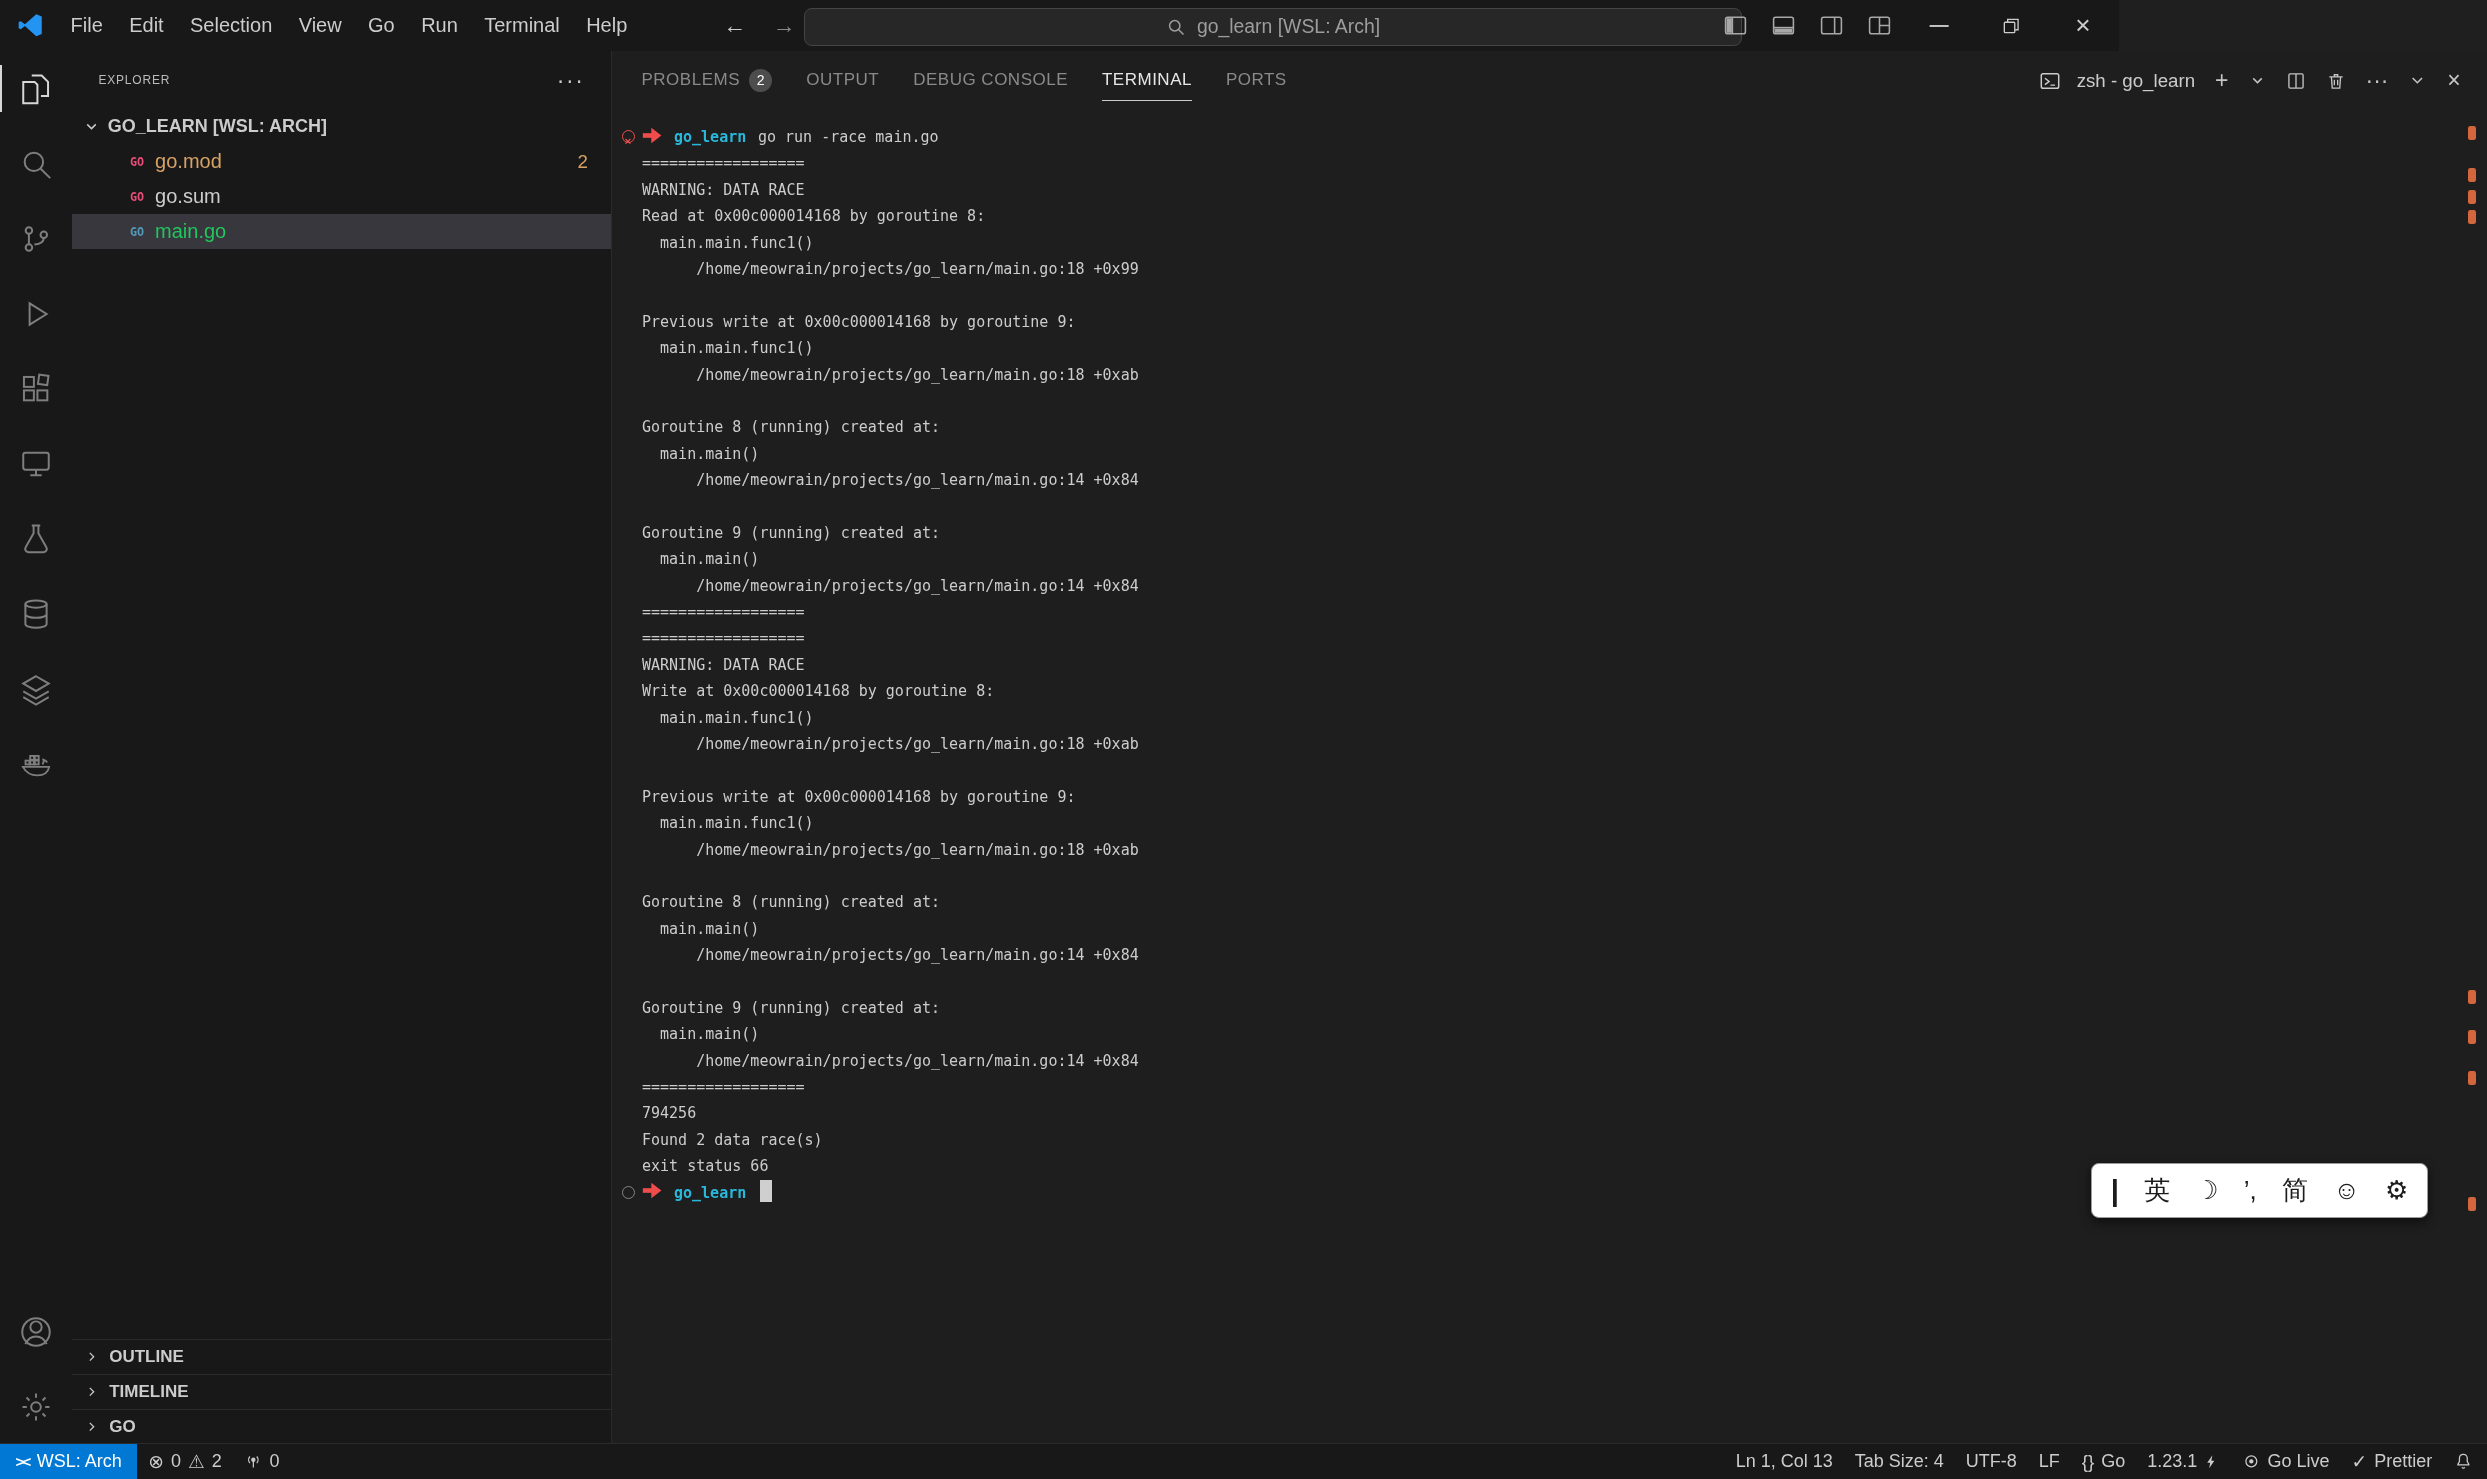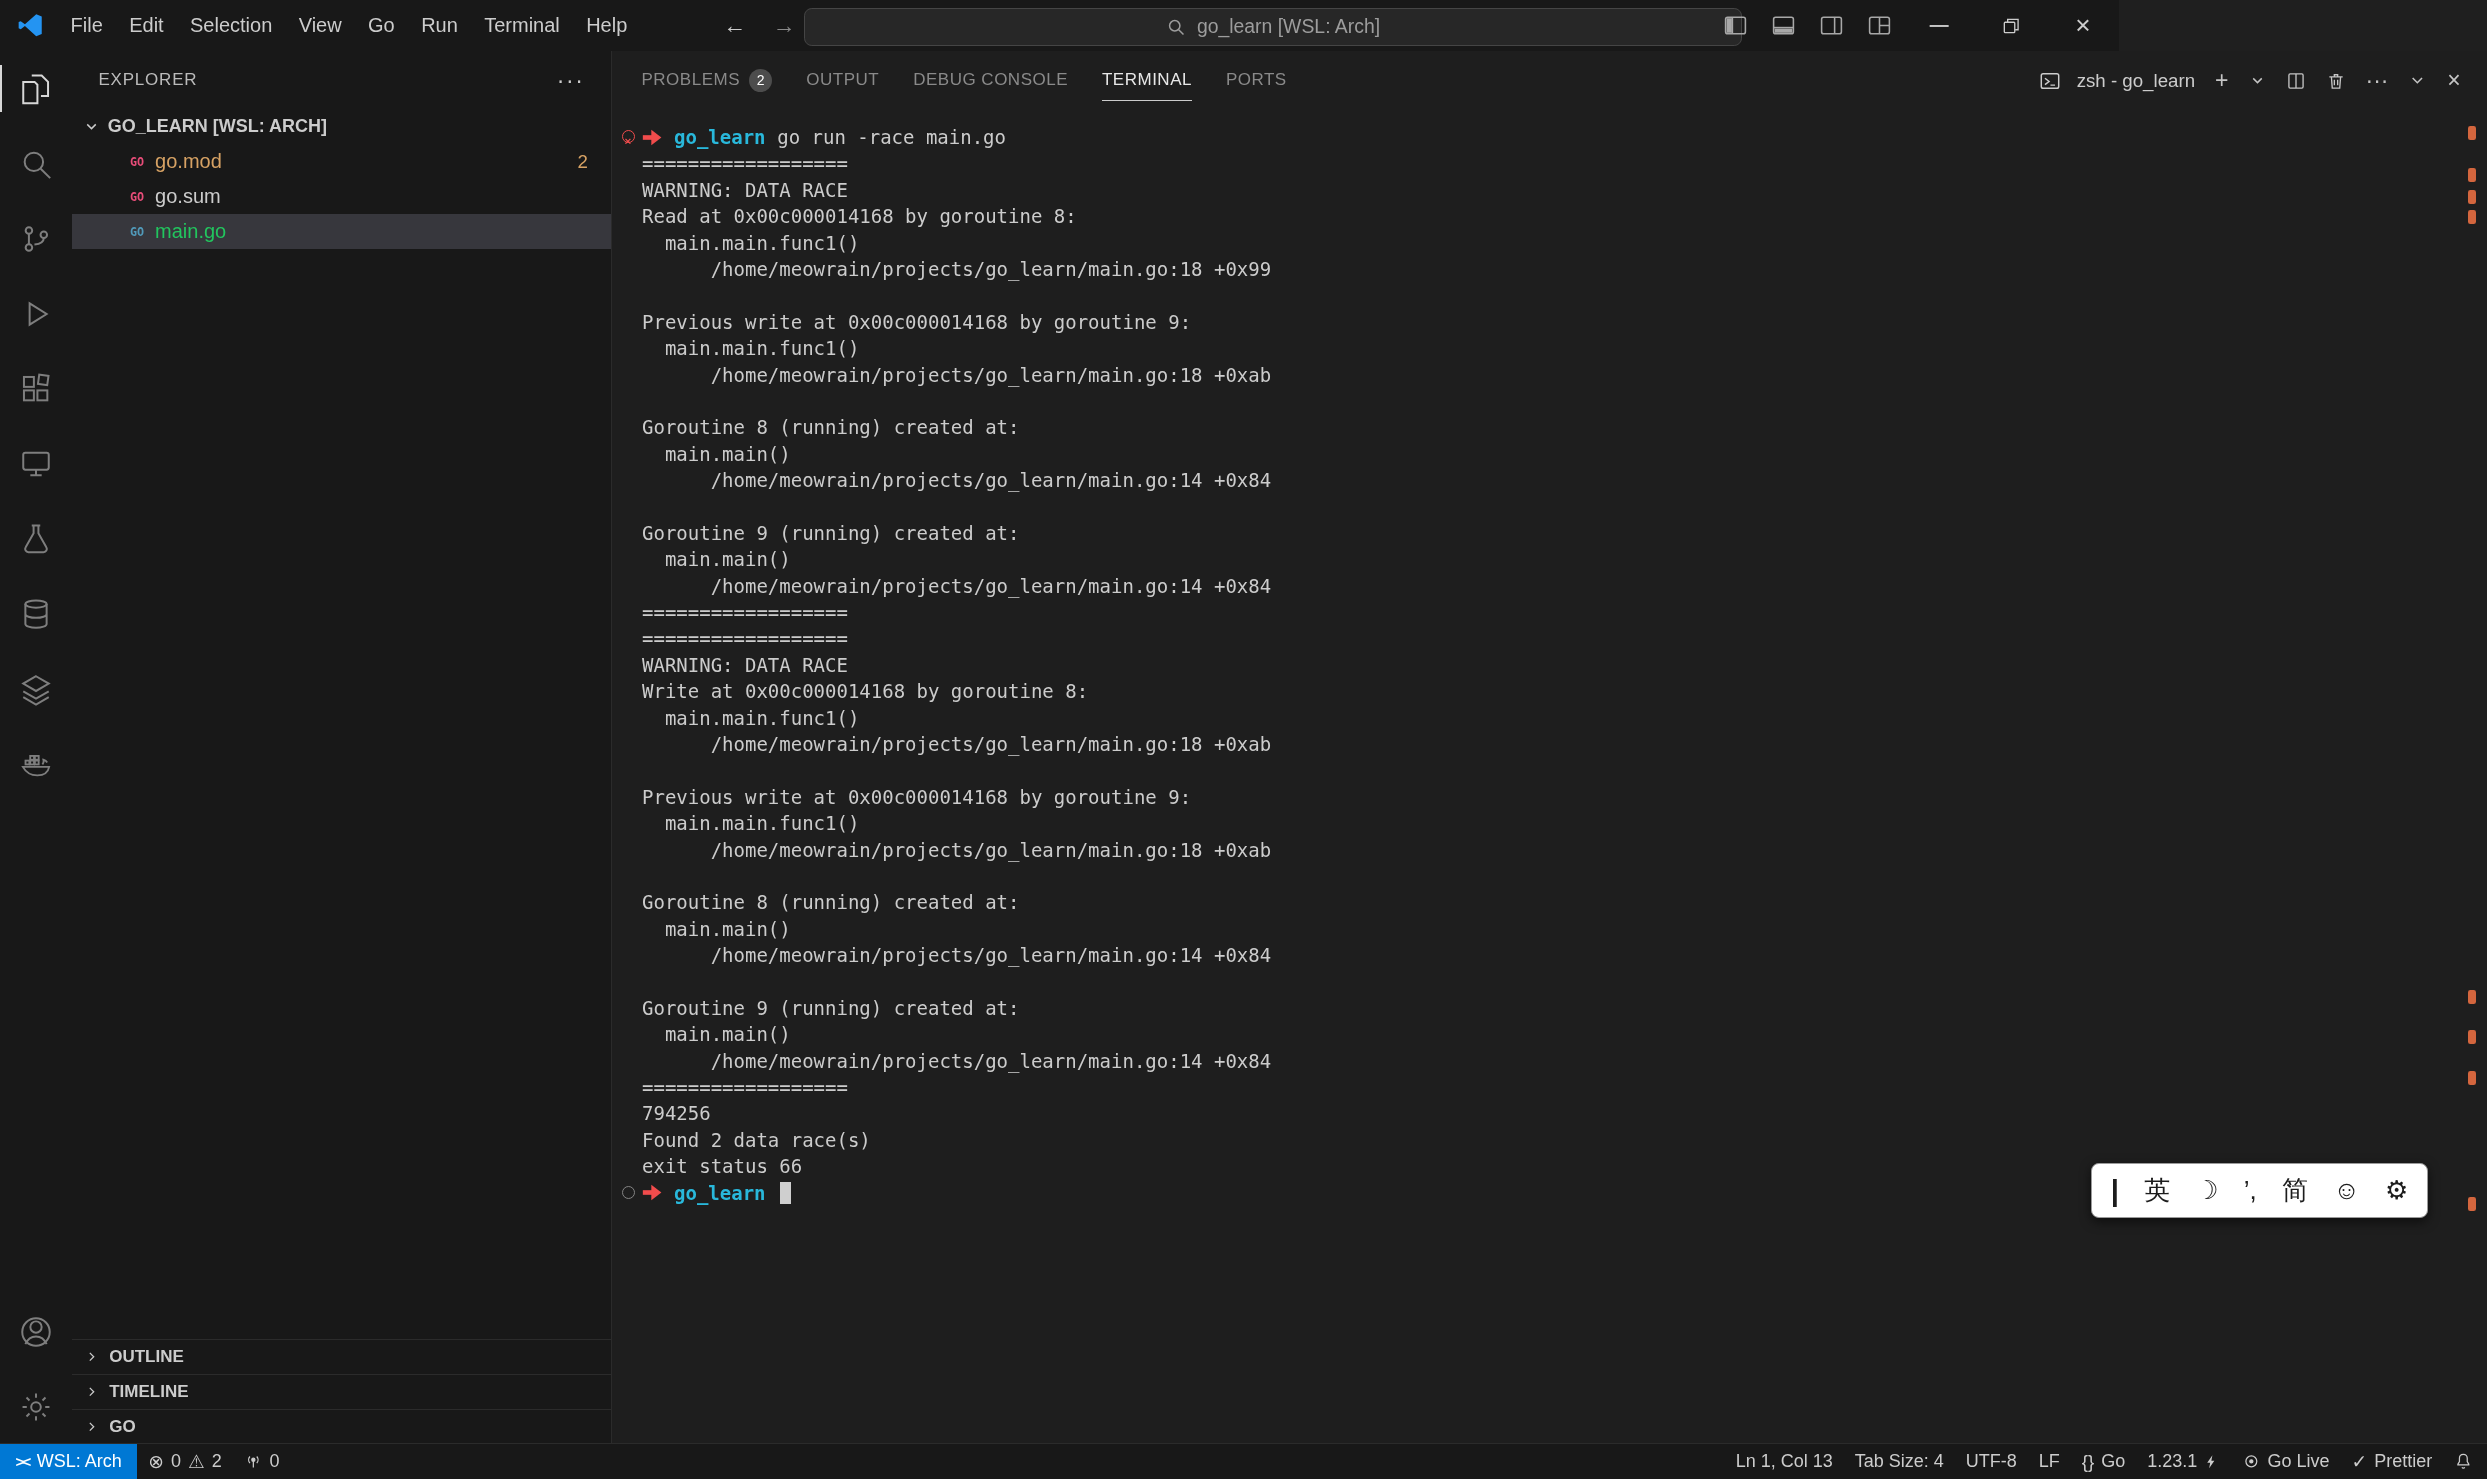--- a/index.html
+++ b/index.html
@@ -24,21 +24,21 @@
   .activitybar{position:absolute;left:0;top:51px;width:72px;bottom:35px;background:#181818;
     border-right:0.8px solid #2b2b2b;}
   .act-item{width:72px;height:75px;display:flex;align-items:center;justify-content:center;color:#7e7e7e;position:relative;}
   .act-item.active{color:#d7d7d7;}
   .act-item.active::before{content:"";position:absolute;left:0;top:14px;bottom:14px;width:2.3px;background:#d7d7d7;}
   .act-bottom{position:absolute;bottom:0;left:0;}
   
   .sidebar{position:absolute;left:72px;top:51px;width:539px;bottom:35px;background:#181818;
     border-right:0.8px solid #2b2b2b;color:#cccccc;}
   .sb-header{height:58px;display:flex;align-items:center;padding:0 26.4px;color:#bbbbbb;}
-  .sb-title{font-size:17px;letter-spacing:0.8px;}
+  .sb-title{font-size:12px;letter-spacing:0.8px;}
   .sb-more{margin-left:auto;font-size:23px;color:#cccccc;letter-spacing:1.6px;}
   .root-row{height:35px;display:flex;align-items:center;gap:7.8px;padding-left:11px;font-size:18px;font-weight:700;}
   .file-row{height:35px;display:flex;align-items:center;padding-left:58px;font-size:20px;}
   .file-row.selected{background:#37373d;}
   .file-icon{font-size:11.7px;font-weight:700;margin-right:11px;letter-spacing:0;font-family:"DejaVu Sans Mono",monospace;}
   .file-badge{margin-left:auto;padding-right:23px;font-size:18.7px;}
   .sb-bottom{position:absolute;left:0;right:0;bottom:0;}
   .sb-section{height:34px;border-top:0.8px solid #2b2b2b;display:flex;align-items:center;gap:9.3px;
     padding-left:12.4px;font-size:17px;font-weight:700;color:#cccccc;}
   
@@ -47,21 +47,21 @@
   .ptab{display:flex;align-items:center;gap:9.3px;margin-right:34px;font-size:17px;letter-spacing:0.5px;
     color:#8a8a8a;height:39px;border-bottom:1.6px solid transparent;}
   .ptab.active{color:#e7e7e7;border-bottom-color:#cccccc;}
   .ptab-badge{min-width:23px;height:23px;border-radius:11.7px;background:#4d4d4d;color:#ffffff;font-size:14px;
     display:flex;align-items:center;justify-content:center;}
   .panel-toolbar{position:absolute;right:26.4px;top:0;height:59px;display:flex;align-items:center;gap:20px;color:#c5c5c5;}
   .term-title{display:flex;align-items:center;gap:16px;font-size:18.7px;color:#cccccc;}
   .tool-btn{display:flex;align-items:center;justify-content:center;color:#c5c5c5;font-size:23px;}
   
   .terminal{position:absolute;left:0;top:59px;right:31px;bottom:0;padding:14px 0 0 30px;
-    font-size:19px;line-height:26.4px;color:#cccccc;}
+    font-size:15px;line-height:26.4px;color:#cccccc;}
   .tline{position:relative;height:26.4px;white-space:pre;}
   .deco{position:absolute;left:-20px;top:6.2px;width:13.2px;height:13.2px;border-radius:50%;box-sizing:border-box;}
   .deco.error{border:1.6px solid #f14c4c;}
   .deco.error::after{content:"×";position:absolute;left:0;top:-3.1px;width:10px;text-align:center;
     color:#f14c4c;font-size:11.7px;font-weight:700;font-family:"Liberation Sans",sans-serif;}
   .deco.pending{border:1.6px solid #848484;}
   .parrow{display:inline-block;vertical-align:-1.6px;margin-right:11px;}
   .pdir{color:#29b8db;font-weight:700;margin-right:11.7px;}
   .pcursor{display:inline-block;width:11.7px;height:22px;background:#cfcfcf;vertical-align:-3.9px;margin-left:2.3px;}
   .ruler{position:absolute;top:0;bottom:0;right:9.3px;width:9.3px;}

